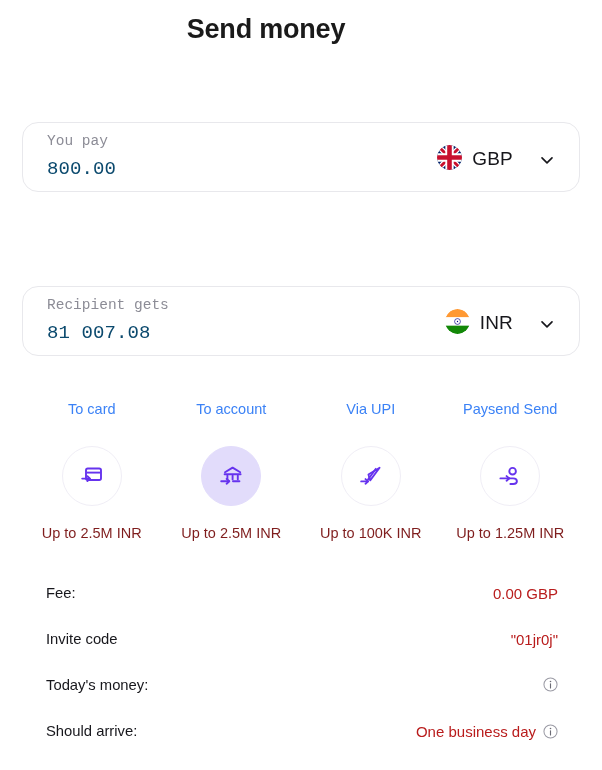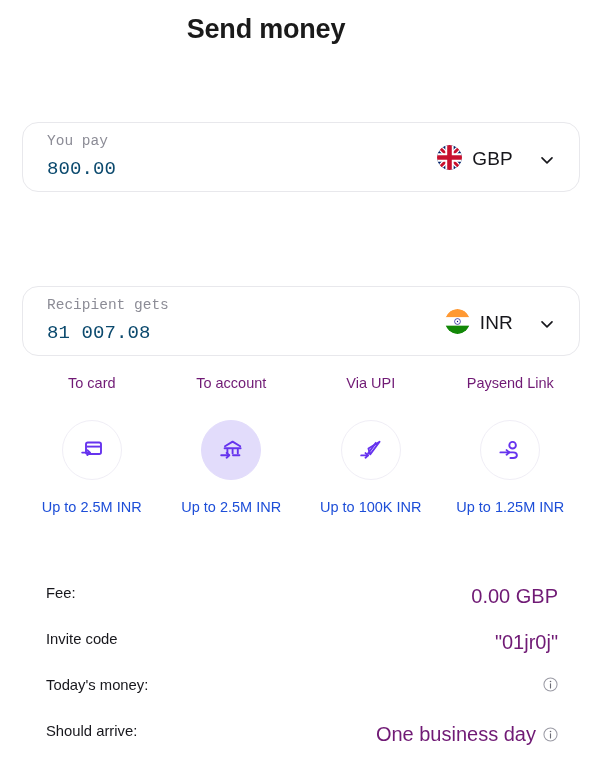--- a/index.html
+++ b/index.html
@@ -107,44 +107,45 @@
   }
   .method {
     width: 25%;
     display: flex;
     flex-direction: column;
     align-items: center;
     cursor: pointer;
   }
   .method-label {
     font-size: 14.5px;
-    color: #701a75;
+    color: #3b82f6;
     text-align: right;
     line-height: 1.2;
     height: 18px;
+    margin-top: 26px;
   }
   .method-circle {
     margin-top: 27px;
     width: 60px;
     height: 60px;
     border-radius: 50%;
     border: 1px solid #f0eef6;
     background: #ffffff;
     display: flex;
     align-items: center;
     justify-content: center;
   }
   .method.selected .method-circle {
     background: #e2dcfb;
     border-color: #e2dcfb;
   }
   .method-limit {
     margin-top: 18px;
     font-size: 14.5px;
-    color: #1d4ed8;
+    color: #7f1d1d;
     text-align: center;
     line-height: 1.35;
     max-width: 120px;
   }
 
   
   .details {
     position: absolute;
     top: 585px;
     left: 46px;
@@ -159,22 +160,22 @@
   .detail-key {
     font-size: 14.8px;
     color: #17171c;
   }
   .detail-val-wrap {
     display: flex;
     align-items: center;
     gap: 7px;
   }
   .detail-val {
-    font-size: 20px;
-    color: #701a75;
+    font-size: 15px;
+    color: #b91c1c;
   }
   .info-icon {
     width: 15px;
     height: 15px;
     display: block;
     flex: 0 0 auto;
     cursor: pointer;
   }
 </style>
 </head>
@@ -275,21 +276,21 @@
           <path d="M21.6 4.8 L12.2 17.4 L10.4 11.6 Z" stroke="#6633ee" stroke-width="1.8" stroke-linejoin="round"></path>
           <path d="M18.2 5.4 L9.6 17.1" stroke="#6633ee" stroke-width="1.8" stroke-linejoin="round"></path>
           <path d="M3.2 18.4 H9.8" stroke="#6633ee" stroke-width="1.9" stroke-linecap="round"></path>
           <path d="M7.5 16.1 L10.1 18.4 L7.5 20.7" stroke="#6633ee" stroke-width="1.9" stroke-linecap="round" stroke-linejoin="round"></path>
         </svg>
       </div>
       <div class="method-limit">Up to 100K INR</div>
     </div>
 
     <div class="method">
-      <div class="method-label">Paysend Link</div>
+      <div class="method-label">Paysend Send</div>
       <div class="method-circle">
         <svg width="26" height="26" viewBox="0 0 26 26" fill="none">
           <circle cx="15.6" cy="8.2" r="3.3" stroke="#6633ee" stroke-width="1.9"></circle>
           <path d="M11.2 15.4 H16.2 C18.6 15.4 19.9 16.7 19.9 18.3 C19.9 19.9 18.6 21 16.2 21 H13.4" stroke="#6633ee" stroke-width="1.9" stroke-linecap="round" stroke-linejoin="round"></path>
           <path d="M3.4 15.4 H12.2" stroke="#6633ee" stroke-width="1.9" stroke-linecap="round"></path>
           <path d="M9.6 13.1 L12.3 15.4 L9.6 17.7" stroke="#6633ee" stroke-width="1.9" stroke-linecap="round" stroke-linejoin="round"></path>
         </svg>
       </div>
       <div class="method-limit">Up to 1.25M INR</div>
     </div>

